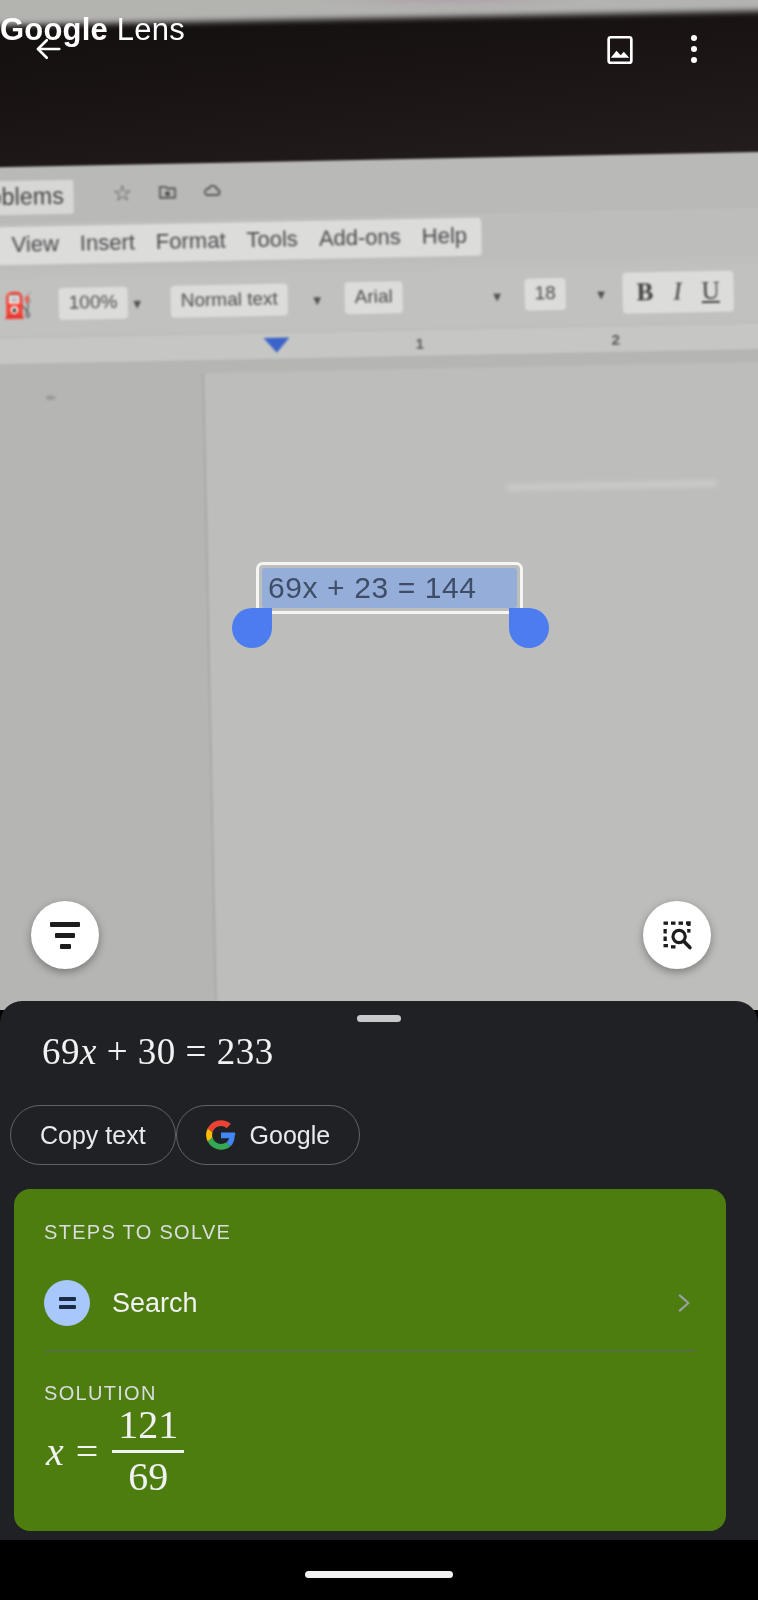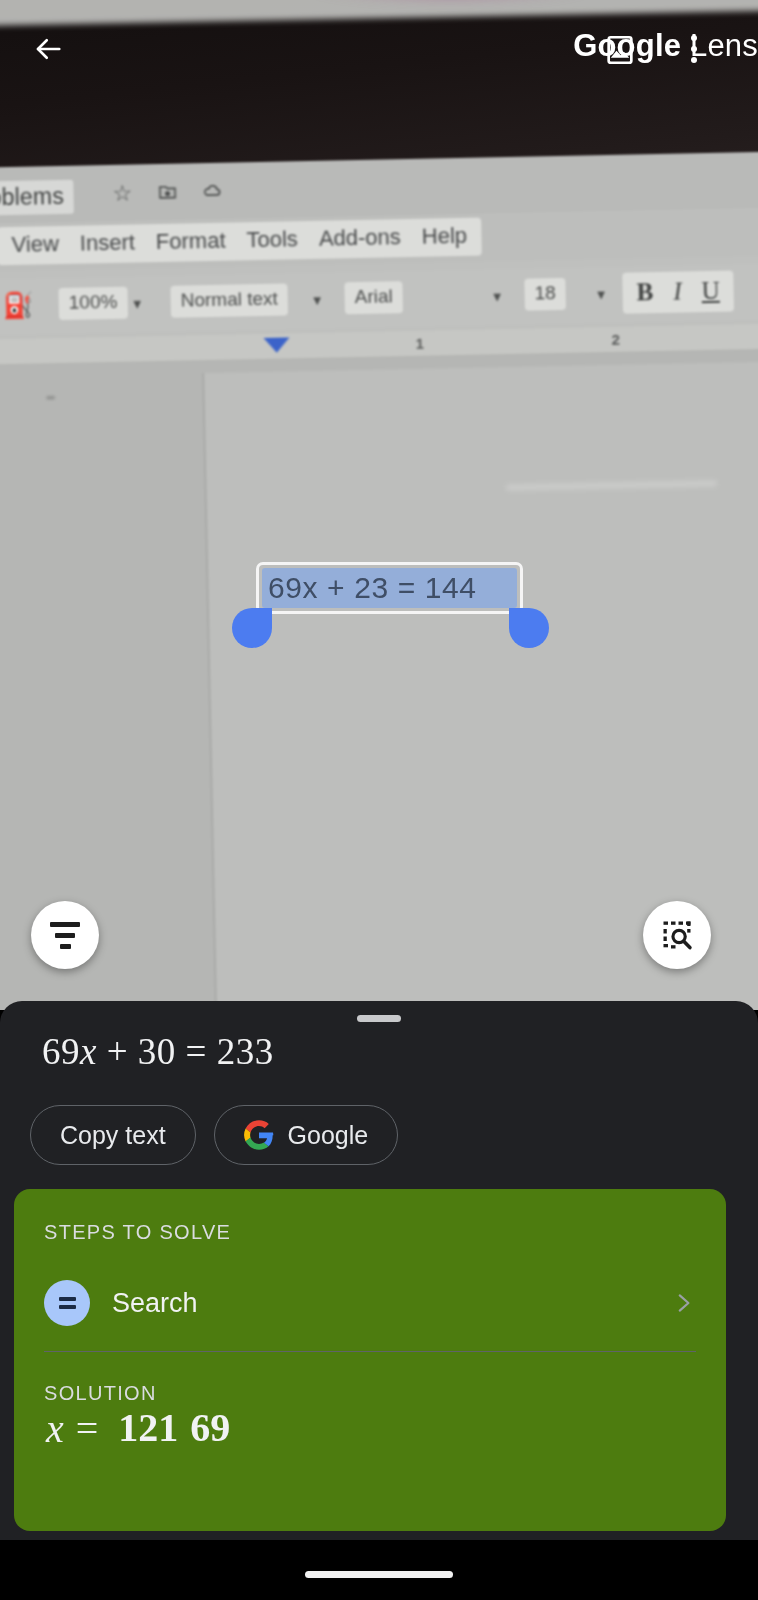--- a/index.html
+++ b/index.html
@@ -279,23 +279,23 @@
     z-index: 30;
   }
   .back-btn {
     position: absolute;
     left: 22px; top: 26px;
     width: 52px; height: 46px;
     display: flex; align-items: center; justify-content: center;
   }
   .lens-title {
     position: absolute;
-    left: 0; top: 28px;
+    left: 0; top: 12px;
     width: 758px;
-    text-align: right;
+    text-align: left;
     font-size: 31px;
     color: #ffffff;
     letter-spacing: .2px;
   }
   .lens-title .g { font-weight: bold; }
   .lens-title .l { font-weight: normal; }
   .gallery-btn {
     position: absolute;
     left: 596px; top: 28px;
     width: 48px; height: 44px;
@@ -353,23 +353,22 @@
     left: 42px; top: 29px;
     font-family: "Liberation Serif", serif;
     font-size: 37px;
     color: #f1f2f3;
     letter-spacing: .5px;
   }
   .sheet-eq .v { font-style: italic; }
 
   .chips {
     position: absolute;
-    left: 30px; top: 104px;
+    left: 10px; top: 104px;
     display: flex;
-    gap: 18px;
     align-items: center;
   }
   .chip {
     height: 60px;
     border: 1px solid #5f6368;
     border-radius: 30px;
     display: flex;
     align-items: center;
     gap: 14px;
     padding: 0 29px;
@@ -437,24 +436,23 @@
     left: 32px; top: 216px;
     display: flex;
     align-items: center;
     font-family: "Liberation Serif", serif;
     color: #f1f2f3;
   }
   .se-x { font-size: 40px; font-style: italic; }
   .se-eq { font-size: 40px; margin: 0 14px 0 12px; }
   .frac {
     display: flex;
-    flex-direction: row;
+    flex-direction: column;
     align-items: center;
     line-height: 1.02;
-    font-weight: bold;
   }
   .frac-num { font-size: 40px; padding: 0 6px; }
   .frac-bar { width: 100%; height: 3px; background: #f1f2f3; margin: 4px 0; }
   .frac-den { font-size: 40px; padding: 0 6px; }
 
   
   .navpill {
     position: absolute;
     left: 50%; bottom: 22px;
     transform: translateX(-50%);

